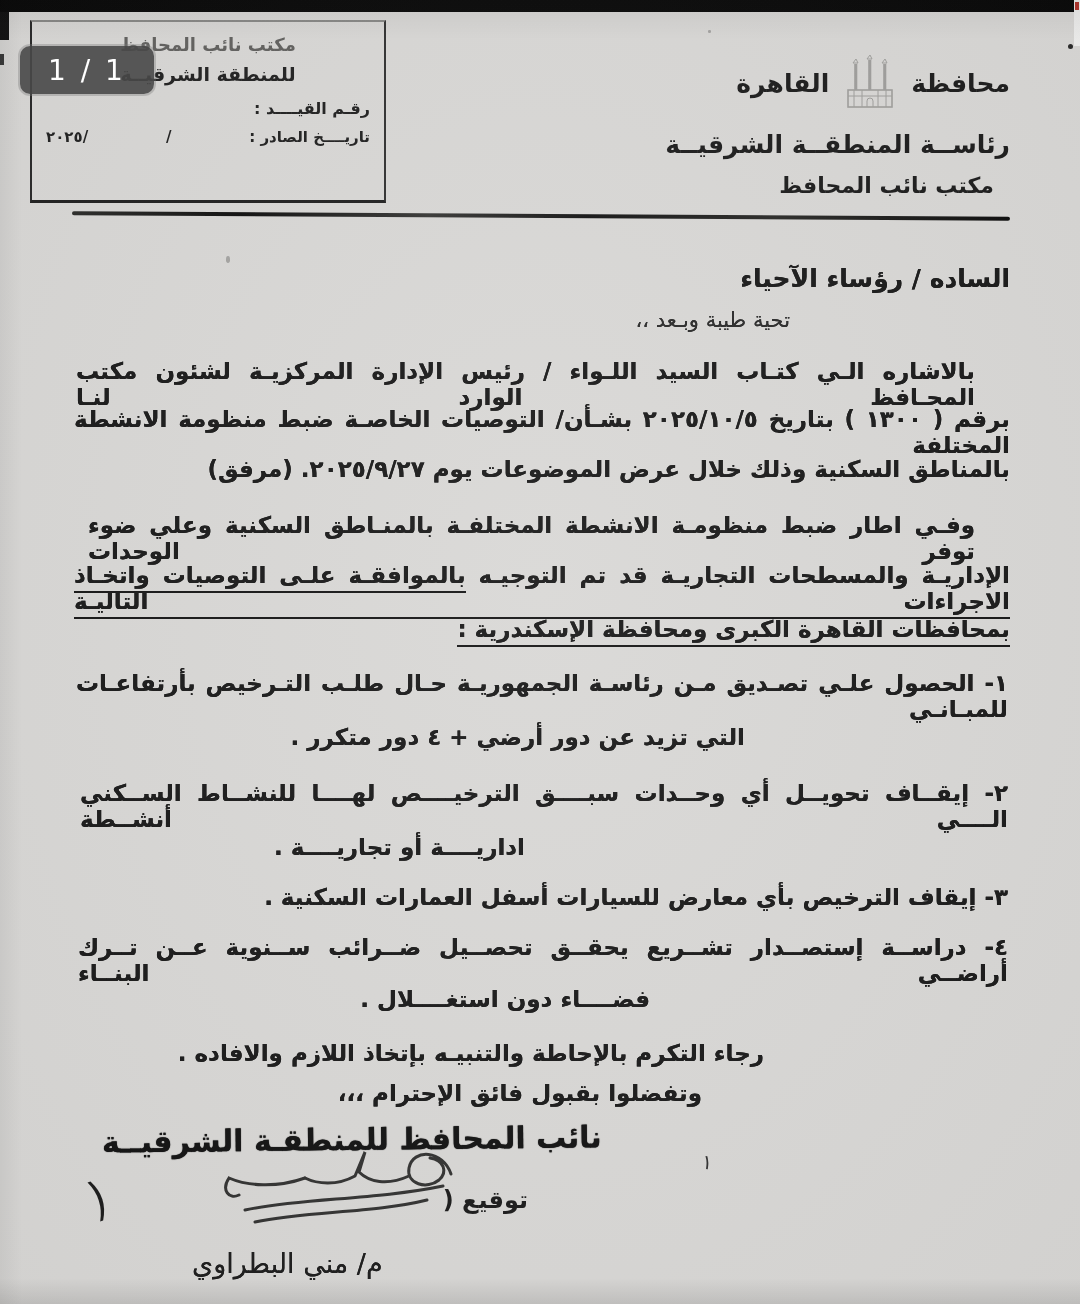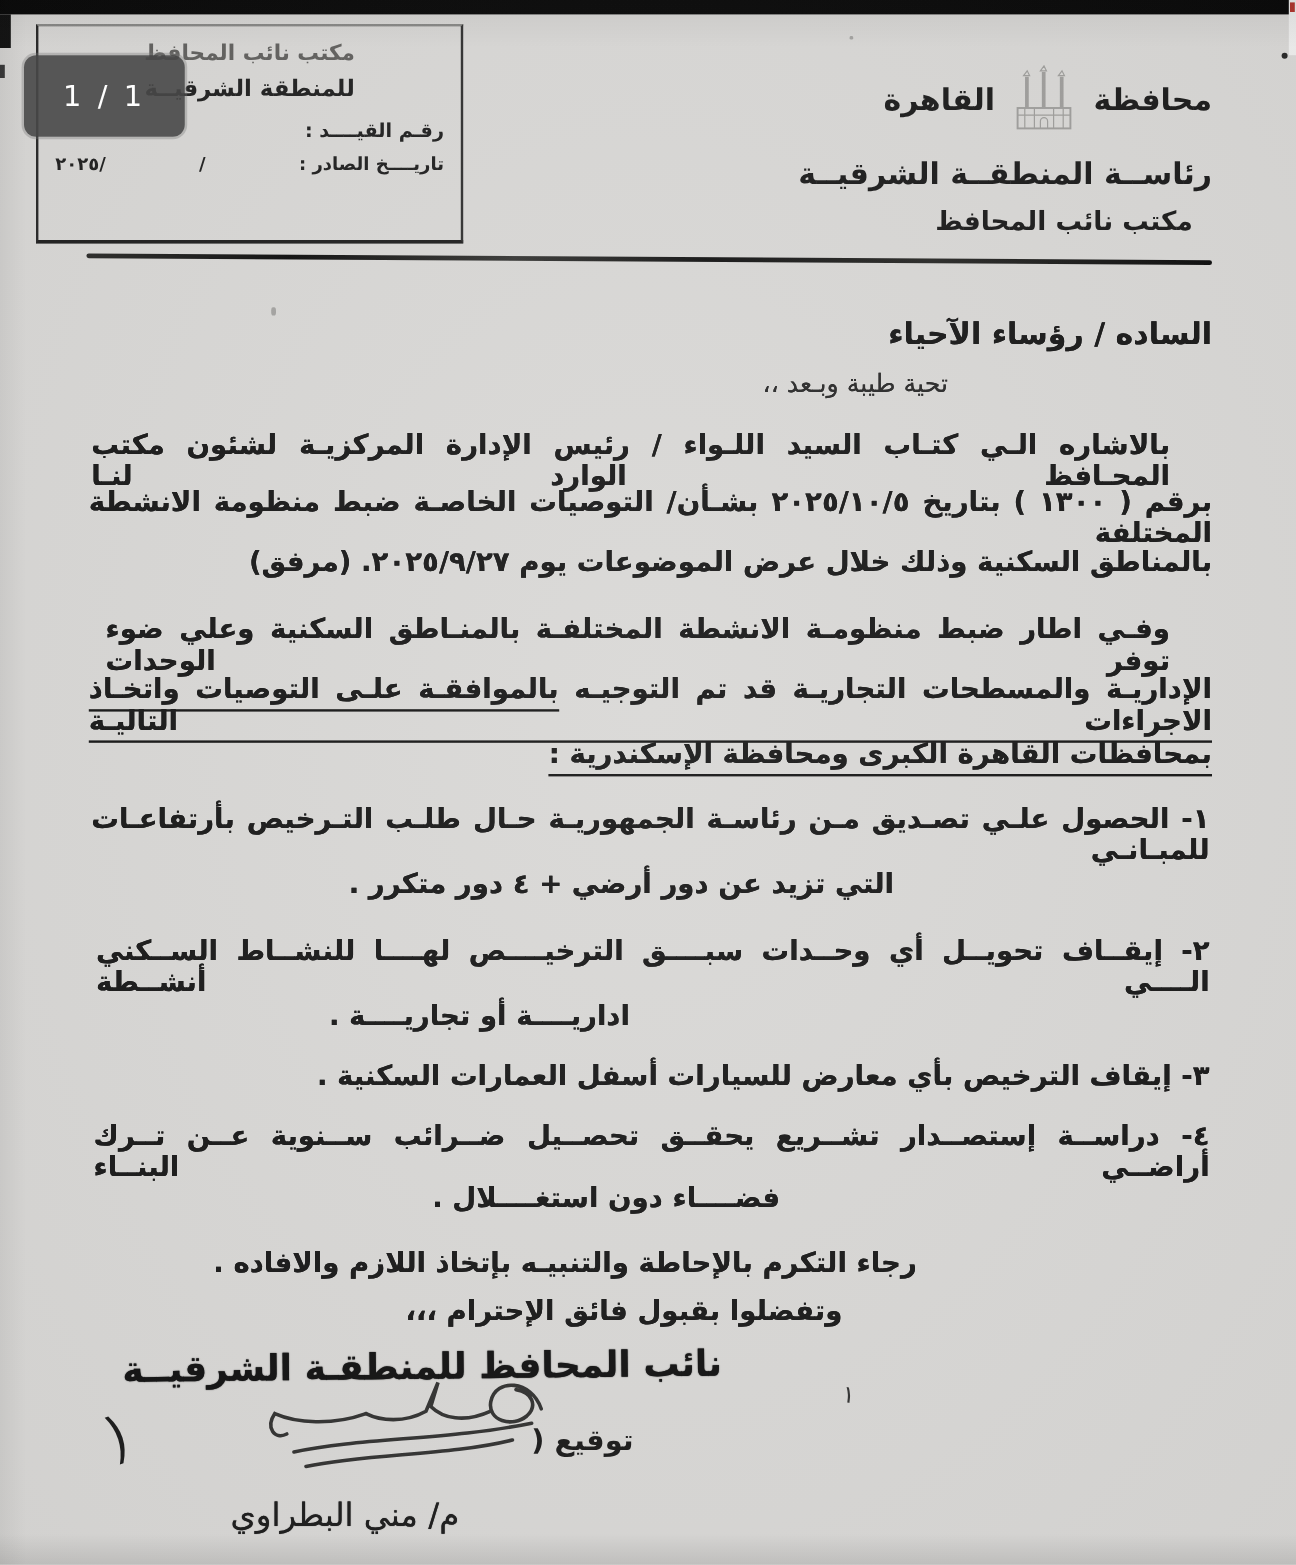--- a/index.html
+++ b/index.html
@@ -36,23 +36,23 @@
     direction:rtl;color:#222;
   }
   .stampbox .o1{margin-top:12px;text-align:center;font-weight:700;font-size:18px;color:#4e4e4c;opacity:.85;letter-spacing:.5px;}
   .stampbox .o2{margin-top:8px;text-align:center;font-weight:700;font-size:19px;color:#232323;}
   .stampbox .reg{margin-top:14px;padding:0 14px;font-weight:700;font-size:16px;}
   .stampbox .daterow{margin-top:10px;padding:0 14px;font-weight:700;font-size:15px;
     display:flex;justify-content:space-between;align-items:center;}
 
   
   .badge{
-    position:absolute;left:20px;top:46px;width:134px;height:68px;border-radius:10px;
+    position:absolute;left:20px;top:46px;width:134px;height:48px;border-radius:10px;
     background:rgba(72,72,72,.90);box-shadow:0 0 0 2px rgba(120,120,120,.35);
-    color:#fff;font-size:24px;font-weight:400;letter-spacing:3px;
+    color:#fff;font-size:28px;font-weight:400;letter-spacing:3px;
     display:flex;align-items:center;justify-content:center;direction:ltr;
     filter:none;z-index:5;
   }
 
   
   .lhead{position:absolute;right:70px;top:54px;direction:rtl;text-align:right;color:#1e1e1e;}
   .lhead .row1{display:flex;align-items:center;gap:16px;font-weight:700;font-size:25px;}
   .lhead .row2{margin-top:18px;font-weight:700;font-size:25px;}
   .lhead .row3{margin-top:14px;margin-right:16px;font-weight:700;font-size:22px;}
   .emblem{width:50px;height:58px;opacity:.65;}

